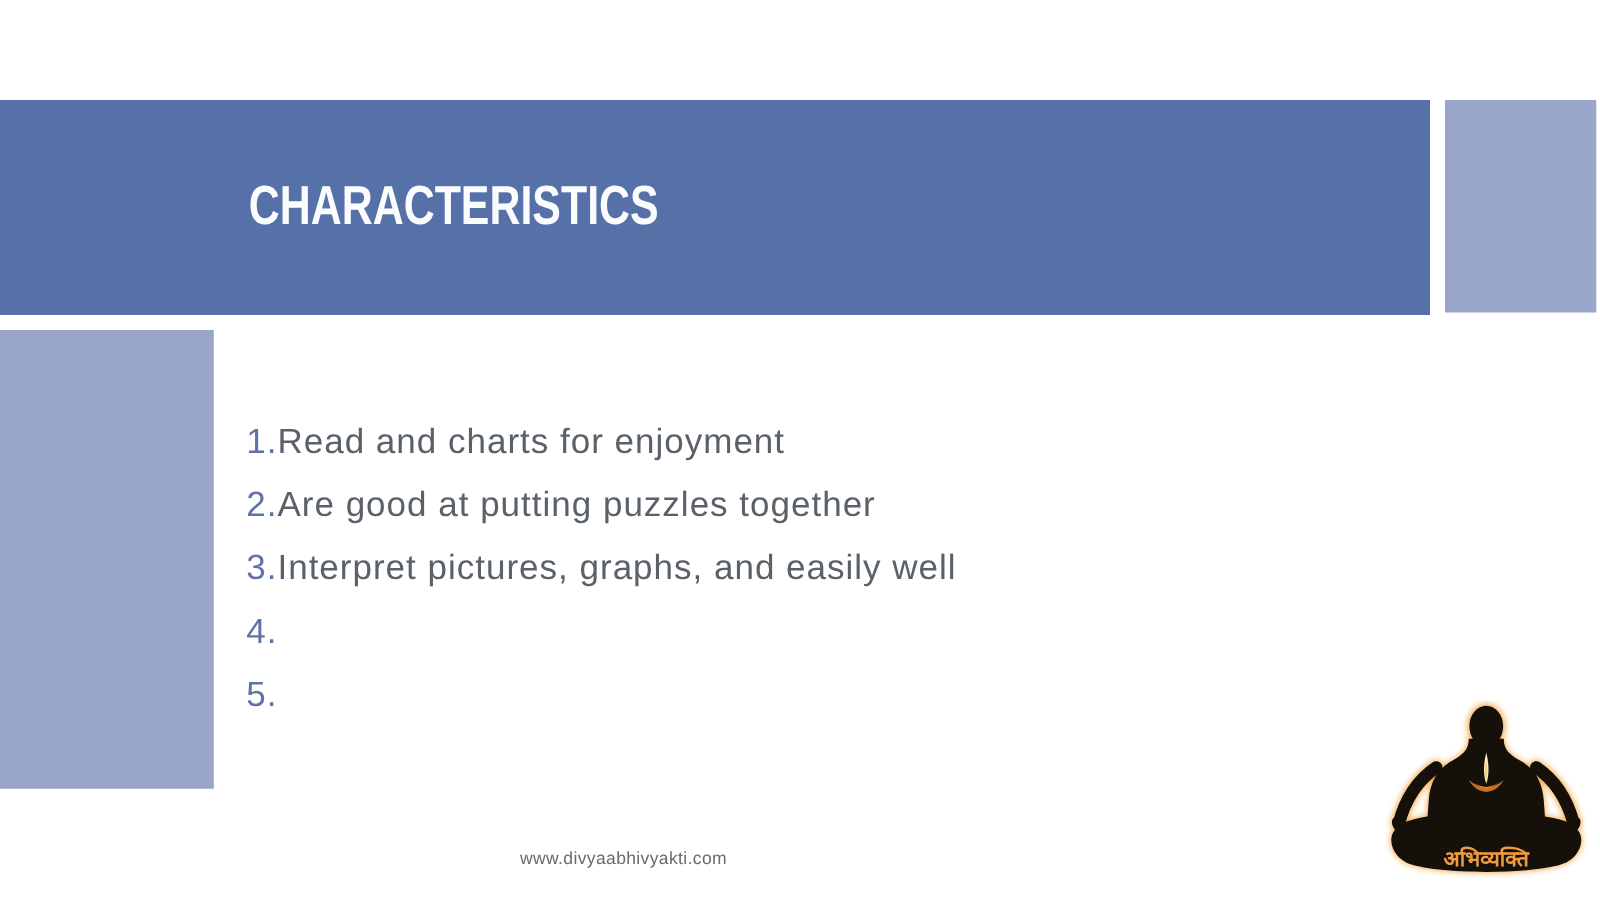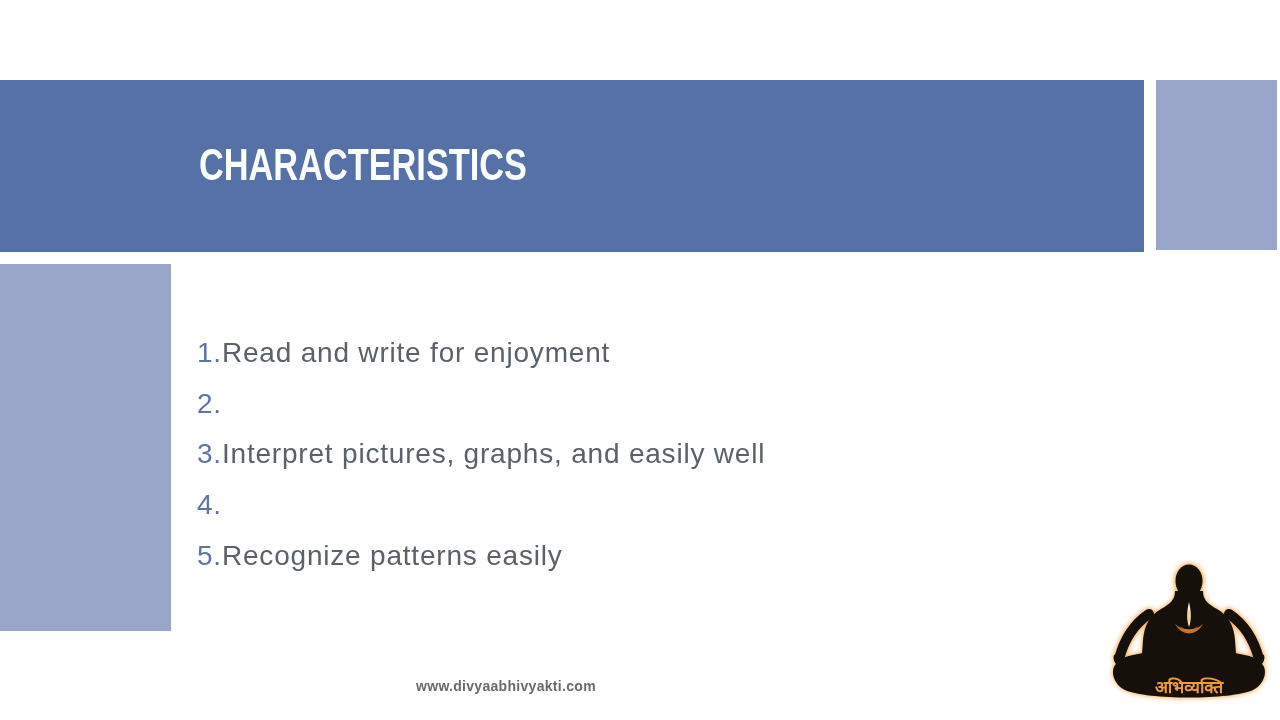--- a/index.html
+++ b/index.html
@@ -59,21 +59,20 @@
   }
   .char-list .num {
     color: #6073A6;
   }
   .footer-url {
     position: absolute;
     left: 416px; top: 678px;
     font-size: 14px;
     color: #6A6A6A;
     letter-spacing: 0.3px;
-    font-weight: bold;
   }
   .logo {
     position: absolute;
     left: 1108px; top: 560px;
     width: 162px; height: 150px;
   }
 </style>
 </head>
 <body>
 
@@ -81,35 +80,35 @@
 
   <div class="header-band"></div>
   <h1 class="title">CHARACTERISTICS</h1>
 
   <div class="accent accent-right"></div>
   <div class="accent accent-left"></div>
 
   <ol class="char-list">
     <li>
       <span class="num">1.</span>
-        <span class="txt">Read and write for enjoyment</span>
+        <span class="txt">Read and charts for enjoyment</span>
     </li>
     <li>
       <span class="num">2.</span>
+        <span class="txt">Are good at putting puzzles together</span>
     </li>
     <li>
       <span class="num">3.</span>
         <span class="txt">Interpret pictures, graphs, and easily well</span>
     </li>
     <li>
       <span class="num">4.</span>
     </li>
     <li>
       <span class="num">5.</span>
-        <span class="txt">Recognize patterns easily</span>
     </li>
   </ol>
 
   <div class="footer-url">www.divyaabhivyakti.com</div>
 
   <svg class="logo" viewBox="0 0 160 150" xmlns="http://www.w3.org/2000/svg">
     <defs>
       <filter id="glow" x="-20%" y="-20%" width="140%" height="140%">
         <feGaussianBlur stdDeviation="2.4"></feGaussianBlur>
       </filter>

